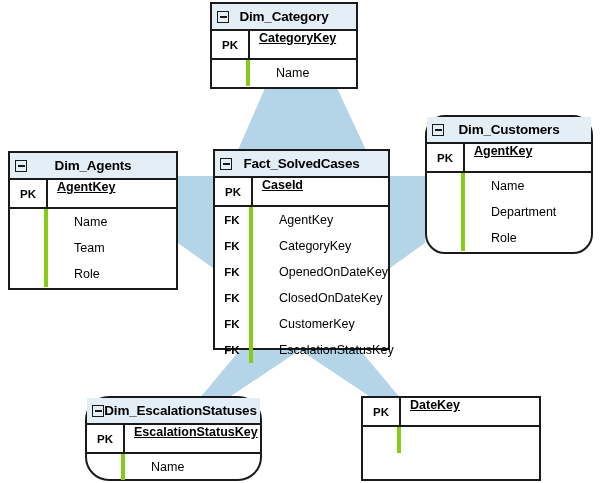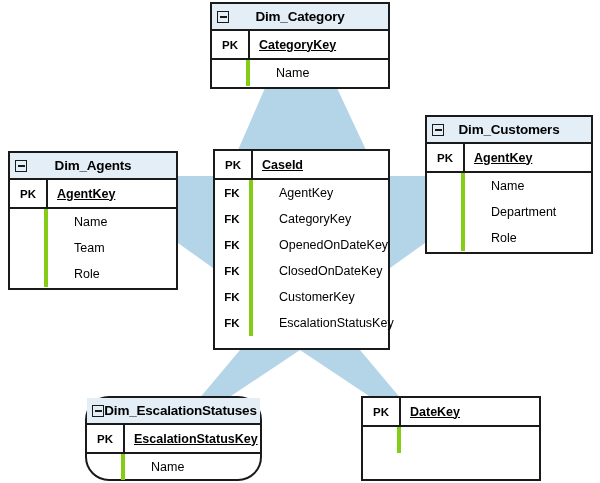--- a/index.html
+++ b/index.html
@@ -64,21 +64,20 @@
     font-weight: bold;
     color: #000000;
     letter-spacing: -0.2px;
     white-space: nowrap;
   }
   .ent-title.tight {
     margin-left: 14px;
   }
   .row {
     display: flex;
-    align-items: center;
     box-sizing: border-box;
   }
   .row.pk-row {
     border-bottom: 2px solid #1a1a1a;
   }
   .keycell {
     width: 38px;
     flex: none;
     align-self: stretch;
     display: flex;
@@ -140,21 +139,21 @@
 <div id="canvas">
 
   <svg id="rays" viewBox="0 0 600 483" xmlns="http://www.w3.org/2000/svg">
     <polygon fill="#b4d4e8" points="265,88 337,88 366,150 238,150"></polygon>
     <polygon fill="#b4d4e8" points="178,176 213,176 213,268 178,243"></polygon>
     <polygon fill="#b4d4e8" points="390,176 425,176 425,243 390,268"></polygon>
     <polygon fill="#b4d4e8" points="240,350 300,350 225,400 198,400"></polygon>
     <polygon fill="#b4d4e8" points="300,350 360,350 402,400 375,400"></polygon>
   </svg>
 
-  <div class="entity" style="left:210px; top:2px; width:180px; height:87px;">
+  <div class="entity" style="left:210px; top:2px; width:148px; height:87px;">
     <div class="ent-header">
       <span class="collapse-icon"></span>
       <span class="ent-title">Dim_Category</span>
     </div>
     <div class="row pk-row pk-single">
       <span class="keycell">PK</span>
       <span class="namecell pk-name">CategoryKey</span>
     </div>
     <div class="attr-block">
       <div class="attr-keys">
@@ -182,21 +181,21 @@
         <div></div>
       </div>
       <div class="attr-names">
         <div>Name</div>
         <div>Team</div>
         <div>Role</div>
       </div>
     </div>
   </div>
 
-  <div class="entity" style="left:425px; top:115px; width:168px; height:139px;">
+  <div class="entity" style="left:425px; top:115px; width:168px; height:139px;border-radius:20px;">
     <div class="ent-header">
       <span class="collapse-icon"></span>
       <span class="ent-title">Dim_Customers</span>
     </div>
     <div class="row pk-row pk-single">
       <span class="keycell">PK</span>
       <span class="namecell pk-name">AgentKey</span>
     </div>
     <div class="attr-block">
       <div class="attr-keys">
@@ -206,20 +205,24 @@
       </div>
       <div class="attr-names">
         <div>Name</div>
         <div>Department</div>
         <div>Role</div>
       </div>
     </div>
   </div>
 
   <div class="entity" style="left:213px; top:149px; width:177px; height:201px;">
+    <div class="ent-header">
+      <span class="collapse-icon"></span>
+      <span class="ent-title">Fact_SolvedCases</span>
+    </div>
     <div class="row pk-row pk-single">
       <span class="keycell">PK</span>
       <span class="namecell pk-name">CaseId</span>
     </div>
     <div class="attr-block">
       <div class="attr-keys">
         <div>FK</div>
         <div>FK</div>
         <div>FK</div>
         <div>FK</div>

